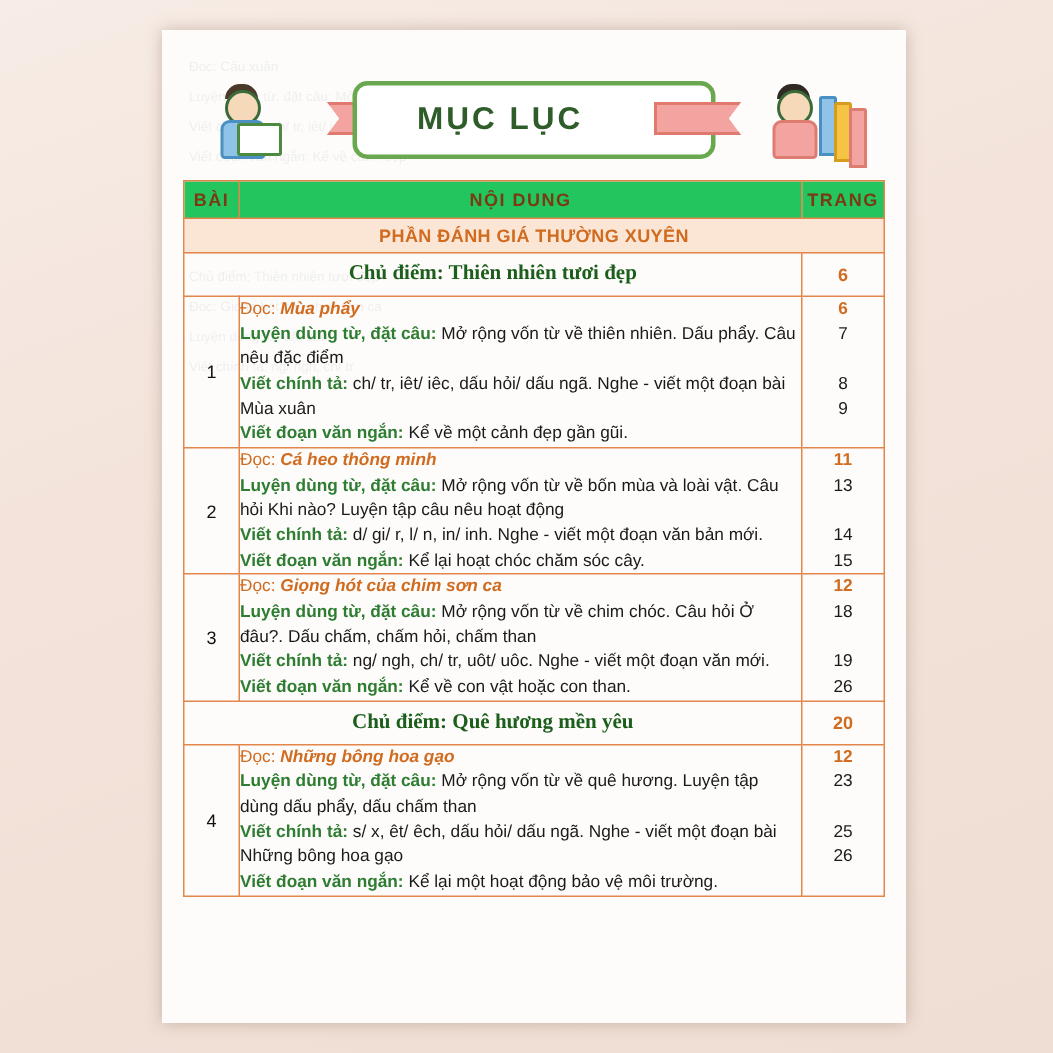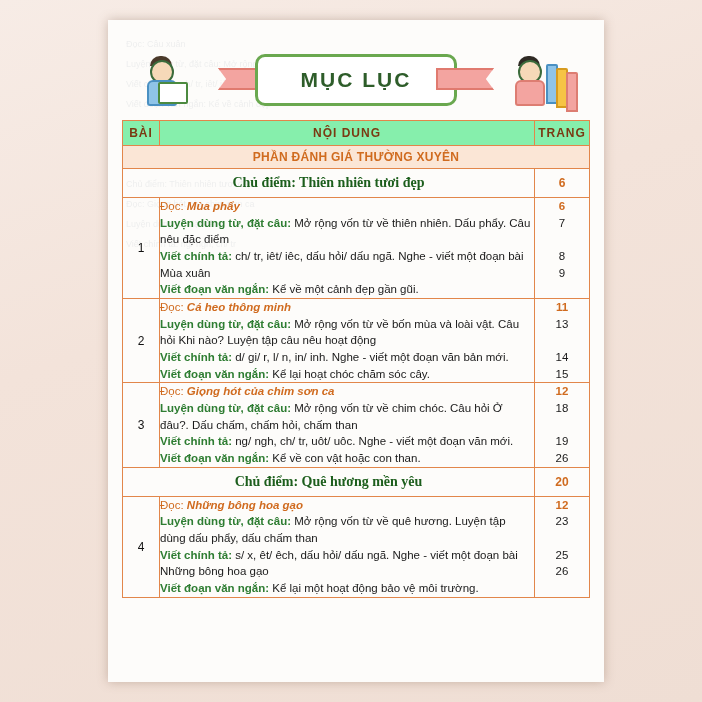--- a/index.html
+++ b/index.html
@@ -59,21 +59,21 @@
     left: 50%;
     transform: translateX(-50%);
     top: 8px;
     width: 196px;
     height: 46px;
     border: 3px solid #6aa84f;
     border-radius: 10px;
     background: #ffffff;
     display: flex;
     align-items: center;
-    justify-content: center;
+    padding-left: 40px;
   }
   .banner-title {
     font-size: 21px;
     font-weight: bold;
     color: #2e5d2a;
     letter-spacing: 2px;
   }
   .ribbon {
     position: absolute;
     top: 22px;
@@ -102,21 +102,21 @@
     margin: 8px 14px 0 14px;
     border-collapse: collapse;
     font-size: 11.5px;
     color: #1a1a1a;
   }
   table.toc th, table.toc td {
     border: 1px solid #e2864a;
     padding: 0;
   }
   thead th {
-    background: #86efac;
+    background: #22c55e;
     color: #7a3a12;
     font-weight: bold;
     font-size: 12px;
     text-align: center;
     letter-spacing: 1px;
     height: 24px;
   }
   .col-bai { width: 36px; }
   .col-trang { width: 54px; }
 

